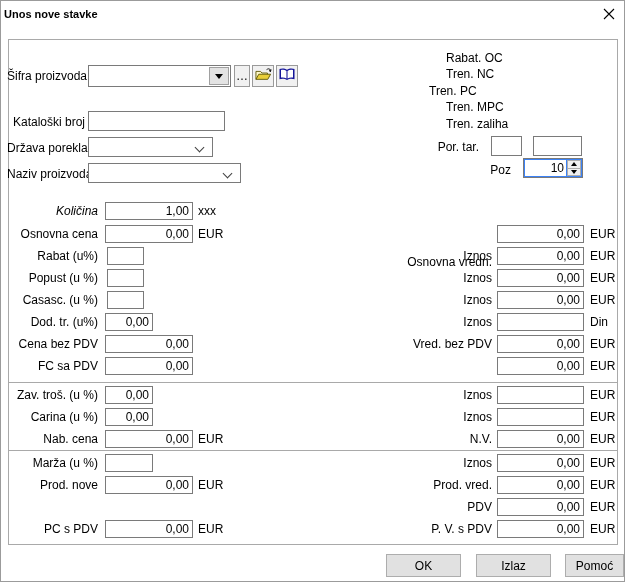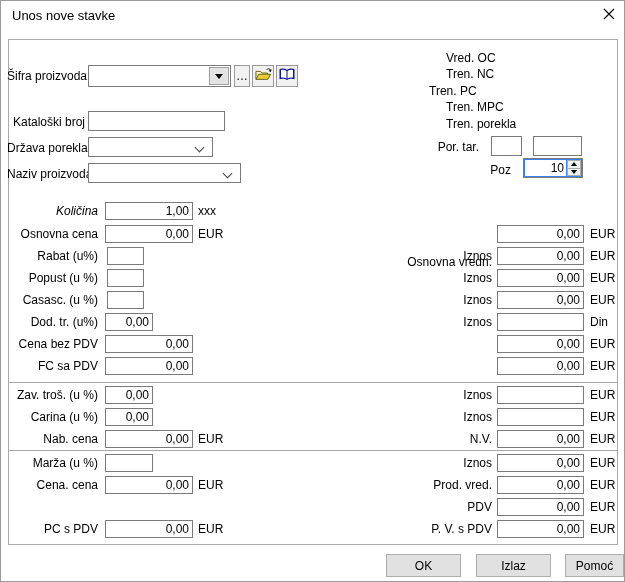--- a/index.html
+++ b/index.html
@@ -10,21 +10,21 @@
   *{box-sizing:border-box;}
   html,body{margin:0;padding:0;background:#888;}
   #win{
     position:relative; width:625px; height:582px; background:#fff;
     border:1px solid var(--win-border);
     font-family:"Liberation Sans", sans-serif; font-size:12px; color:var(--text);
     overflow:hidden;
   }
   .abs{position:absolute;}
   
-  .title{left:11px; top:7px; font-size:13px;}
+  .title{left:3px; top:7px; font-size:11px;font-weight:bold;}
   .close-btn{left:594px; top:2px; width:28px; height:24px; display:flex; align-items:center; justify-content:center; cursor:pointer;}
   
   .group{border:1px solid var(--group-border); background:transparent;}
   
   .fld{
     position:absolute; height:18px; border:1px solid var(--field-border); background:#fff;
     font-family:"Liberation Sans", sans-serif; font-size:12px; color:var(--text);
     text-align:right; padding:0 3px; outline:none;
   }
   .fld.tall{height:20px;}
@@ -119,25 +119,25 @@
     <input style="right: 18px; width: calc(100% - 20px);" value="">
     <span class="chev"></span>
   </div>
 
   <div class="lbl r84" style="top:166px;">Naziv proizvoda</div>
   <div class="combo" style="left:87px; top:162px; width:153px; height:20px;">
     <input style="right: 18px; width: calc(100% - 20px);" value="">
     <span class="chev"></span>
   </div>
 
-  <div class="lbl" style="left:445px; top:50px;">Vred. OC</div>
+  <div class="lbl" style="left:445px; top:50px;">Rabat. OC</div>
   <div class="lbl" style="left:445px; top:66px;">Tren. NC</div>
   <div class="lbl" style="left:428px; top:83px;">Tren. PC</div>
   <div class="lbl" style="left:445px; top:99px;">Tren. MPC</div>
-  <div class="lbl" style="left:445px; top:116px;">Tren. porekla</div>
+  <div class="lbl" style="left:445px; top:116px;">Tren. zaliha</div>
 
   <div class="lbl" style="left:408px; top:139px; width:70px; text-align:right;">Por. tar.</div>
   <input class="fld tall" style="left: 490px; top: 135px; width: 31px;" value="">
   <input class="fld tall" style="left: 532px; top: 135px; width: 49px;" value="">
 
   <div class="lbl" style="left:460px; top:162px; width:50px; text-align:right;">Poz</div>
   <div class="spinner" style="left:522px; top:157px; width:60px; height:20px;">
     <input value="10" style="">
     <div class="spincol">
       <div class="sp">
@@ -188,20 +188,21 @@
   <div class="lbl ur" style="top:270px;">EUR</div>
 
   <div class="lbl r491" style="top:292px;">Iznos</div>
   <input class="fld fr" style="top: 290px;" value="0,00">
   <div class="lbl ur" style="top:292px;">EUR</div>
 
   <div class="lbl r491" style="top:314px;">Iznos</div>
   <input class="fld fr" style="top: 312px;" value="">
   <div class="lbl ur" style="top:314px;">Din</div>
 
+  <div class="lbl r491" style="top:336px;">Vred. bez PDV</div>
   <input class="fld fr" style="top: 334px;" value="0,00">
   <div class="lbl ur" style="top:336px;">EUR</div>
 
   <input class="fld fr" style="top: 356px;" value="0,00">
   <div class="lbl ur" style="top:358px;">EUR</div>
 
   <div class="lbl r97" style="top:387px;">Zav. troš. (u %)</div>
   <input class="fld ml" style="top: 385px;" value="0,00">
 
   <div class="lbl r97" style="top:409px;">Carina (u %)</div>
@@ -219,21 +220,21 @@
   <input class="fld fr" style="top: 407px;" value="">
   <div class="lbl ur" style="top:409px;">EUR</div>
 
   <div class="lbl r491" style="top:431px;">N.V.</div>
   <input class="fld fr" style="top: 429px;" value="0,00">
   <div class="lbl ur" style="top:431px;">EUR</div>
 
   <div class="lbl r97" style="top:455px;">Marža (u %)</div>
   <input class="fld ml" style="top: 453px;" value="">
 
-  <div class="lbl r97" style="top:477px;">Cena. cena</div>
+  <div class="lbl r97" style="top:477px;">Prod. nove</div>
   <input class="fld wl" style="top: 475px;" value="0,00">
   <div class="lbl ul" style="top:477px;">EUR</div>
 
   <div class="lbl r97" style="top:521px;">PC s PDV</div>
   <input class="fld wl" style="top: 519px;" value="0,00">
   <div class="lbl ul" style="top:521px;">EUR</div>
 
   <div class="lbl r491" style="top:455px;">Iznos</div>
   <input class="fld fr" style="top: 453px;" value="0,00">
   <div class="lbl ur" style="top:455px;">EUR</div>

